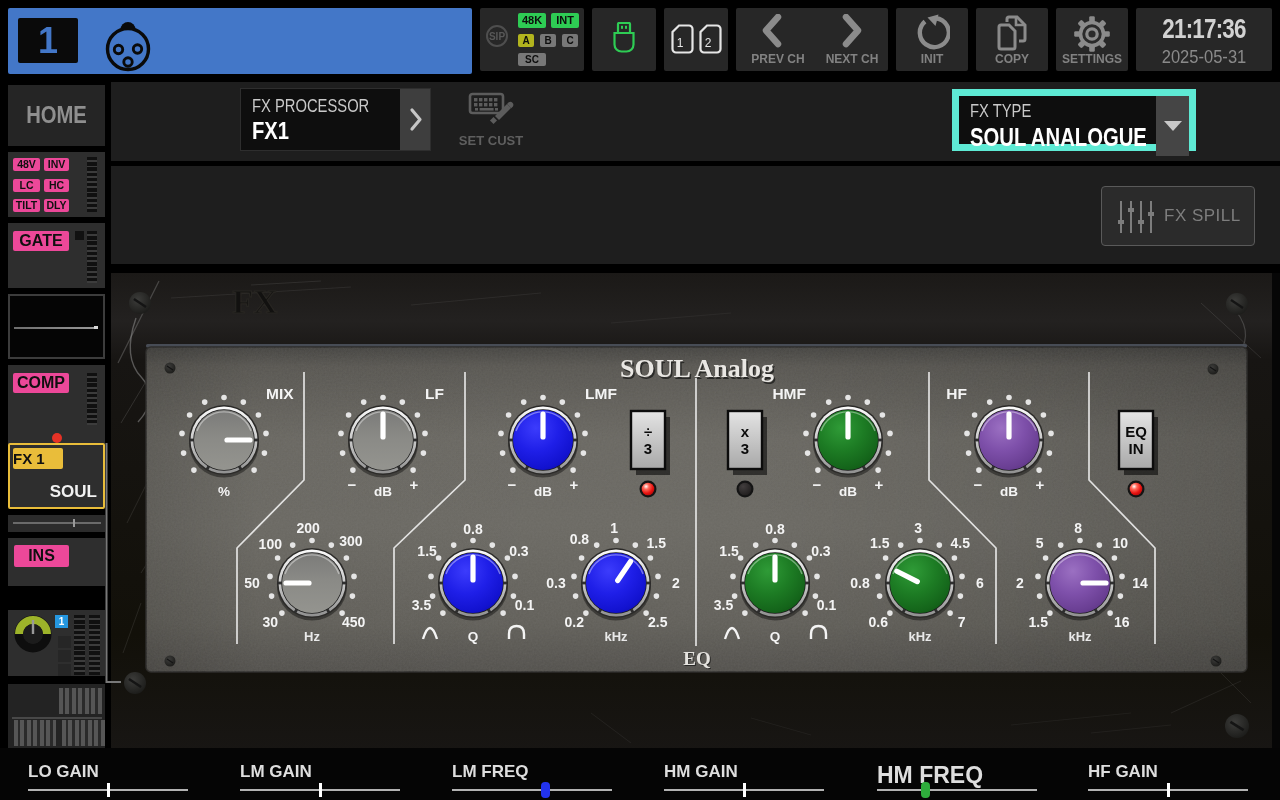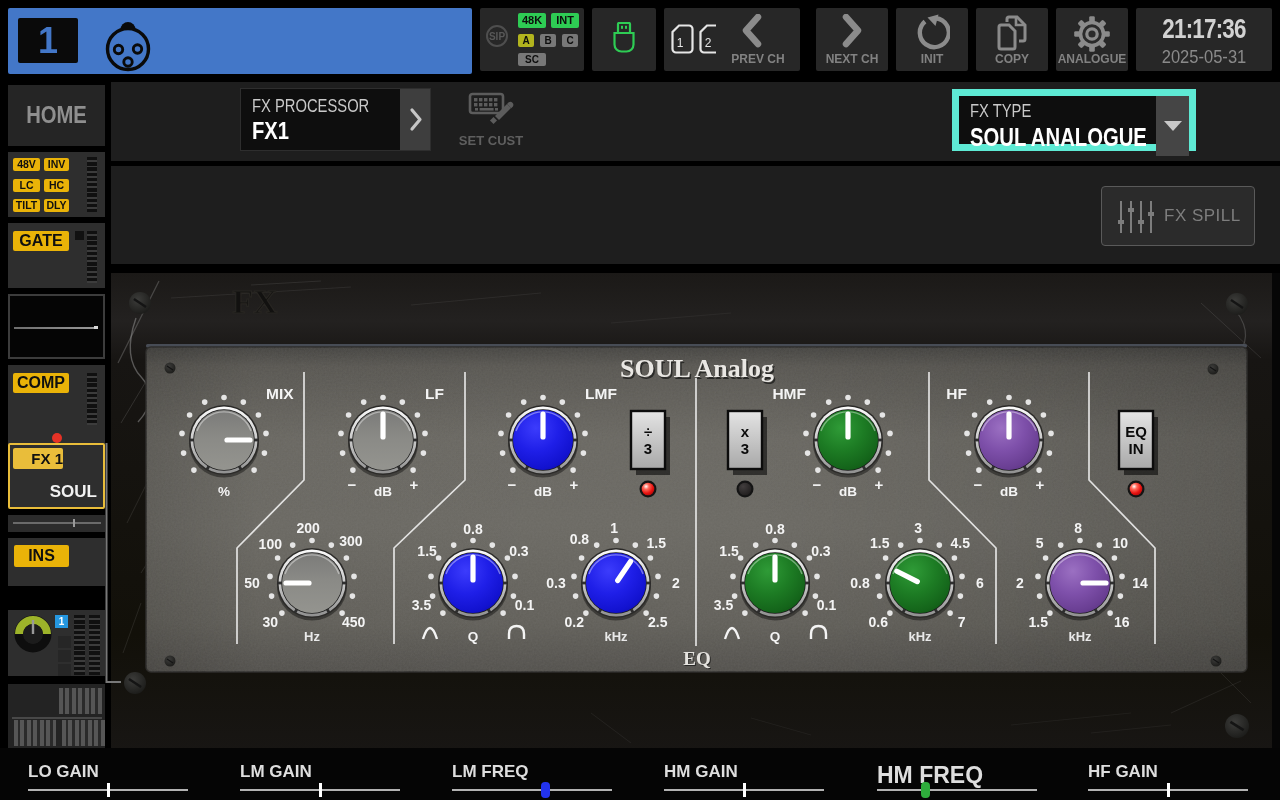--- a/index.html
+++ b/index.html
@@ -2,21 +2,21 @@
 <html><head><meta charset="utf-8"><title>FX</title>
 <style>
 *{margin:0;padding:0;box-sizing:border-box}
 html,body{width:1280px;height:800px;background:#000;font-family:"Liberation Sans",sans-serif;overflow:hidden}
 .abs{position:absolute}
 #stage{position:relative;width:1280px;height:800px;background:#000}
 .tp{position:absolute;top:8px;height:63px;background:#272727;border-radius:2px}
 .btn-lbl{position:absolute;left:0;right:0;bottom:5px;text-align:center;font-size:12px;font-weight:bold;color:#828282;letter-spacing:0px}
 .badge{position:absolute;border-radius:2px;color:#0d0d0d;font-weight:bold;text-align:center}
 .sbpanel{position:absolute;left:8px;width:97px;background:#2e2e2e}
-.sbbadge{position:absolute;background:#eab308;border-radius:2px;color:#101010;font-weight:bold;text-align:center}
+.sbbadge{position:absolute;background:#ec4899;border-radius:2px;color:#101010;font-weight:bold;text-align:center}
 .ladder{position:absolute;width:10px;background:repeating-linear-gradient(180deg,#101010 0px,#101010 3.4px,#3c3c3c 3.4px,#3c3c3c 5.2px)}
 </style></head>
 <body>
 <div id="stage">
 <div class="abs" style="left:8px;top:8px;width:464px;height:66px;background:#4377c8;border-radius:2px">
       <div class="abs" style="left:10px;top:10px;width:60px;height:45px;background:#0a0a0a;border-radius:2px;display:flex;align-items:center;justify-content:center">
         <span style="color:#4377c8;font-size:36px;font-weight:bold">1</span>
       </div>
       <svg class="abs" style="left:91px;top:11px" width="58" height="58" viewBox="0 0 58 58">
 <circle cx="29" cy="30" r="20.5" fill="none" stroke="#0a0a0a" stroke-width="3.4"></circle>
@@ -46,21 +46,21 @@
     <div class="tp" style="left:664px;width:64px">
       <svg class="abs" style="left:7px;top:16px" width="23" height="30" viewBox="0 0 23 30">
 <path d="M 8,1.5 h 10 a 3.5,3.5 0 0 1 3.5,3.5 v 20 a 3.5,3.5 0 0 1 -3.5,3.5 h -13 a 3.5,3.5 0 0 1 -3.5,-3.5 v -17 z" fill="none" stroke="#e6e6e6" stroke-width="2.2"></path>
 <text x="9" y="23" text-anchor="middle" font-size="12" fill="#e6e6e6" font-family="Liberation Sans">1</text>
 </svg>
       <svg class="abs" style="left:35px;top:16px" width="23" height="30" viewBox="0 0 23 30">
 <path d="M 8,1.5 h 10 a 3.5,3.5 0 0 1 3.5,3.5 v 20 a 3.5,3.5 0 0 1 -3.5,3.5 h -13 a 3.5,3.5 0 0 1 -3.5,-3.5 v -17 z" fill="none" stroke="#e6e6e6" stroke-width="2.2"></path>
 <text x="9" y="23" text-anchor="middle" font-size="12" fill="#e6e6e6" font-family="Liberation Sans">2</text>
 </svg>
     </div>
-    <div class="tp" style="left:716px;width:84px">
+    <div class="tp" style="left:736px;width:84px">
       <svg class="abs" style="left:22px;top:6px" width="28" height="36" viewBox="0 0 28 36">
         <path d="M 20,3 L 8,16.5 L 20,30" fill="none" stroke="#8b8b8b" stroke-width="6.5" stroke-linecap="round" stroke-linejoin="round"></path>
       </svg>
       <div class="btn-lbl">PREV CH</div>
     </div>
     <div class="tp" style="left:816px;width:72px">
       <svg class="abs" style="left:22px;top:6px" width="28" height="36" viewBox="0 0 28 36">
         <path d="M 8,3 L 20,16.5 L 8,30" fill="none" stroke="#8b8b8b" stroke-width="6.5" stroke-linecap="round" stroke-linejoin="round"></path>
       </svg>
       <div class="btn-lbl">NEXT CH</div>
@@ -86,21 +86,21 @@
         <rect x="16.2" y="3.2" width="5.6" height="6" rx="1.4" fill="#8b8b8b" transform="rotate(45 19 21)"></rect>
         <rect x="16.2" y="3.2" width="5.6" height="6" rx="1.4" fill="#8b8b8b" transform="rotate(90 19 21)"></rect>
         <rect x="16.2" y="3.2" width="5.6" height="6" rx="1.4" fill="#8b8b8b" transform="rotate(135 19 21)"></rect>
         <rect x="16.2" y="3.2" width="5.6" height="6" rx="1.4" fill="#8b8b8b" transform="rotate(180 19 21)"></rect>
         <rect x="16.2" y="3.2" width="5.6" height="6" rx="1.4" fill="#8b8b8b" transform="rotate(225 19 21)"></rect>
         <rect x="16.2" y="3.2" width="5.6" height="6" rx="1.4" fill="#8b8b8b" transform="rotate(270 19 21)"></rect>
         <rect x="16.2" y="3.2" width="5.6" height="6" rx="1.4" fill="#8b8b8b" transform="rotate(315 19 21)"></rect>
         <circle cx="19" cy="21" r="11.5" fill="#2a2a2a" stroke="#8b8b8b" stroke-width="3.6"></circle>
         <circle cx="19" cy="21" r="5.2" fill="none" stroke="#8b8b8b" stroke-width="3.2"></circle>
       </svg>
-      <div class="btn-lbl">ANALOGUE</div>
+      <div class="btn-lbl">SETTINGS</div>
     </div>
     <div class="tp" style="left:1136px;width:136px">
       <div class="abs" style="left:0;right:0;top:5px;text-align:center;font-size:28px;font-weight:bold;color:#d2d2d2;transform:scaleX(0.8);letter-spacing:-1px">21:17:36</div>
       <div class="abs" style="left:0;right:0;top:38px;text-align:center;font-size:19px;color:#8a8a8a;transform:scaleX(0.87)">2025-05-31</div>
     </div>
 <div class="abs" style="left:111px;top:82px;width:1169px;height:79px;background:#1e1e1e">
       <div class="abs" style="left:129px;top:6px;width:191px;height:63px;background:#0e0e0e;border:1px solid #2e2e2e">
         <div class="abs" style="left:11px;top:7px;font-size:18px;color:#c9c9c9;transform:scaleX(0.82);transform-origin:left top;white-space:nowrap">FX PROCESSOR</div>
         <div class="abs" style="left:11px;top:28px;font-size:24px;font-weight:bold;color:#fff;transform:scaleX(0.84);transform-origin:left top">FX1</div>
         <div class="abs" style="right:0;top:0;width:30px;height:61px;background:#3e3e3e"><svg width="30" height="61" viewBox="0 0 30 61">
@@ -754,21 +754,21 @@
     <div class="sbpanel" style="top:294px;height:65px;background:#050505;border:2px solid #3c3c3c">
       <div class="abs" style="left:4px;top:31px;width:84px;height:2px;background:linear-gradient(90deg,#6e6e6e,#9a9a9a)"></div>
       <div class="abs" style="left:84px;top:30px;width:4px;height:3px;background:#d6d6d6"></div>
     </div>
     <div class="sbpanel" style="top:365px;height:84px">
       <div class="sbbadge" style="left:5px;top:8px;width:56px;height:20px;font-size:16px;line-height:20px">COMP</div>
       <div class="ladder" style="left:79px;top:8px;height:52px"></div>
     </div>
     <div class="abs" style="left:52px;top:433px;width:10px;height:10px;border-radius:50%;background:#e63226"></div>
     <div class="sbpanel" style="top:443px;height:66px;border:2.5px solid #e9bd3a;border-radius:2px">
-      <div class="abs" style="left:3px;top:3px;width:50px;height:21px;background:#e9bd3a;border-radius:2px;color:#111;font-weight:bold;font-size:15px;text-align:right;line-height:21px">FX 1</div>
+      <div class="abs" style="left:3px;top:3px;width:50px;height:21px;background:#e9bd3a;border-radius:2px;color:#111;font-weight:bold;font-size:15px;text-align:left;line-height:21px">FX 1</div>
       <div class="abs" style="right:6px;bottom:5px;font-size:17px;font-weight:bold;color:#f2f2f2">SOUL</div>
     </div>
     <svg class="abs" style="left:105px;top:443px" width="16" height="245" viewBox="0 0 16 245">
       <polyline points="1.5,0 1.5,239 16,239" fill="none" stroke="#787878" stroke-width="2"></polyline>
     </svg>
     <div class="sbpanel" style="top:515px;height:17px;background:#2b2b2b">
       <div class="abs" style="left:5px;top:7px;width:88px;height:2px;background:#6a6a6a"></div>
       <div class="abs" style="left:65px;top:4px;width:2px;height:8px;background:#999"></div>
     </div>
     <div class="sbpanel" style="top:538px;height:48px">

